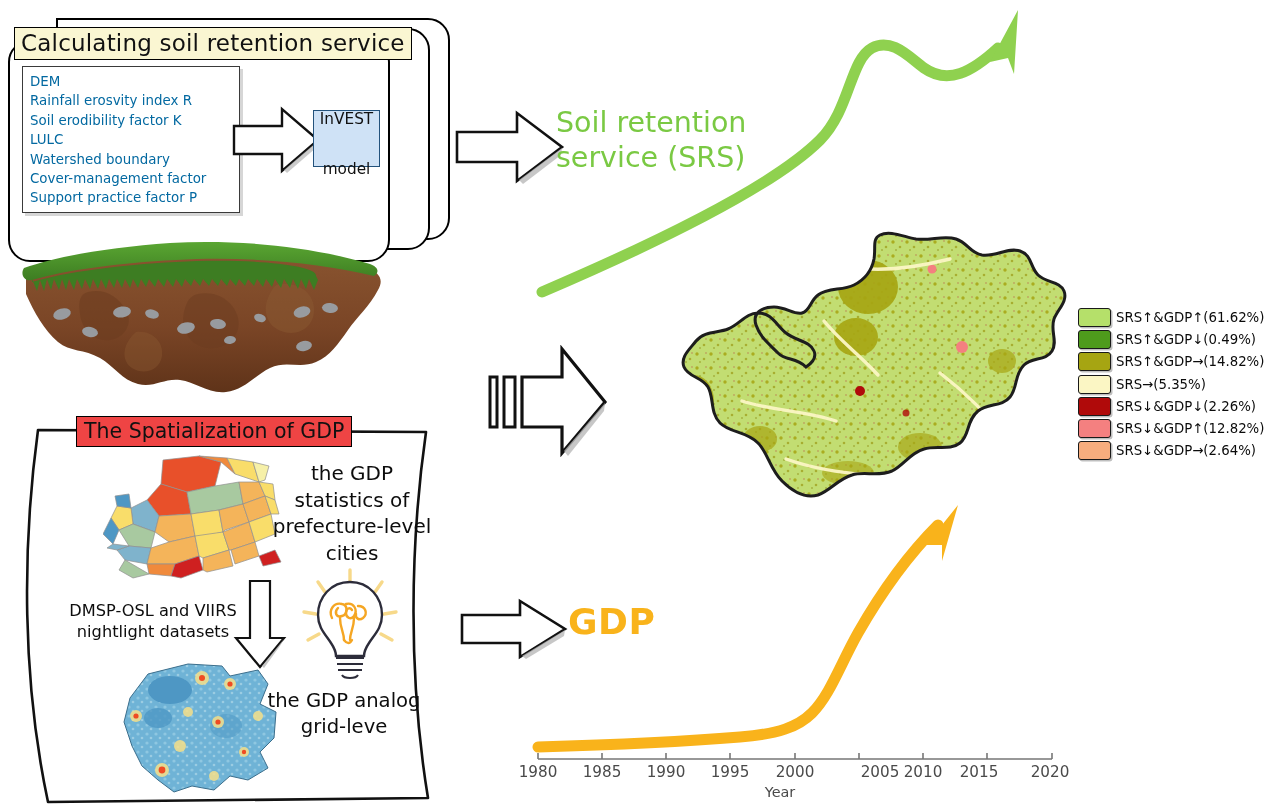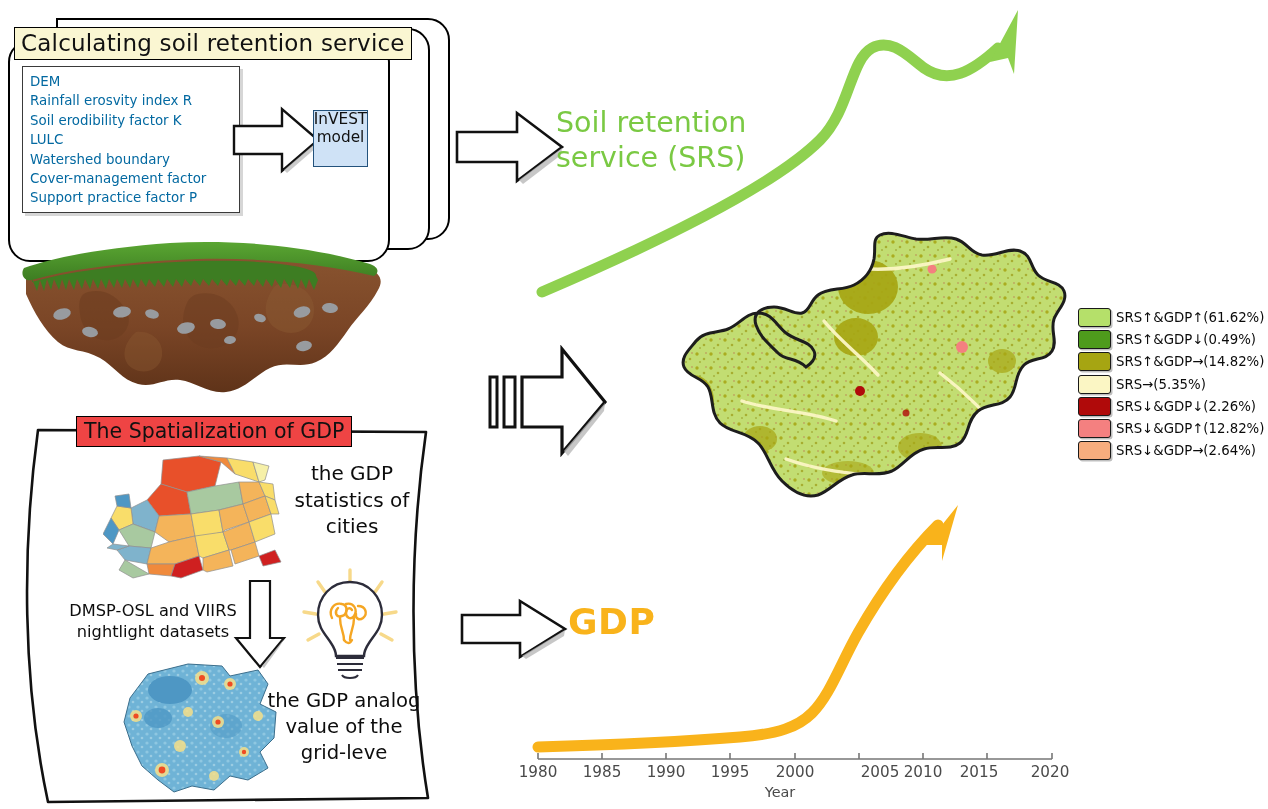--- a/index.html
+++ b/index.html
@@ -62,27 +62,28 @@
     white-space: nowrap;
   }
 
   
   .block-arrow { display: block; }
 
   #arrow-to-invest { left: 232px; top: 104px; width: 88px; height: 72px; z-index: 8; }
 
   #invest-box {
     left: 313px; top: 110px;
-    width: 55px; height: 57px;
+    width: 67px; height: 57px;
     background: #cfe2f6;
     border: 1.5px solid #23527c;
     display: flex; flex-direction: column;
     align-items: center; justify-content: flex-start;
     z-index: 9;
     line-height: 17.5px;
+    gap: 32px;
   }
   #invest-box span { font-size: 15.3px; color: #111; white-space: nowrap; }
 
   
   #soil-block { left: 18px; top: 222px; width: 370px; height: 190px; z-index: 7; }
 
   
   #arrow-srs { left: 455px; top: 108px; width: 110px; height: 78px; }
   #srs-label {
     left: 556px; top: 105px;
@@ -490,29 +491,29 @@
       </g>
     </g>
     <path d="M30,14 L70,4 L104,6 L112,16 L140,10 L150,24 L142,44 L158,52
              L156,78 L142,92 L150,108 L130,120 L112,116 L96,130 L74,126
              L56,132 L40,120 L24,106 L14,86 L6,62 L12,38 Z" fill="none" stroke="#3b6e8c" stroke-width="1"></path>
   </svg>
 
   <div id="gdp-text-1" class="abs">
     <div>the GDP</div>
     <div>statistics of</div>
+    <div>prefecture-level</div>
     <div>cities</div>
   </div>
   <div id="gdp-text-2" class="abs">
     <div>DMSP-OSL and VIIRS</div>
     <div>nightlight datasets</div>
   </div>
   <div id="gdp-text-3" class="abs">
     <div>the GDP analog</div>
-    <div>value of the</div>
     <div>grid-leve</div>
   </div>
 
   <svg id="gdp-down-arrow" class="abs" viewBox="0 0 56 92">
     <path d="M18,3 L38,3 L38,60 L52,60 L28,89 L4,60 L18,60 Z" fill="#ffffff" stroke="#111111" stroke-width="2.2" stroke-linejoin="miter"></path>
     <path d="M30,88 L52,61 L48,68 L32,90 Z" fill="#b9b9b9" opacity="0.8"></path>
   </svg>
 
   <svg id="bulb" class="abs" viewBox="0 0 116 116">
     <g stroke="#f7d98a" stroke-width="3.4" stroke-linecap="round">

